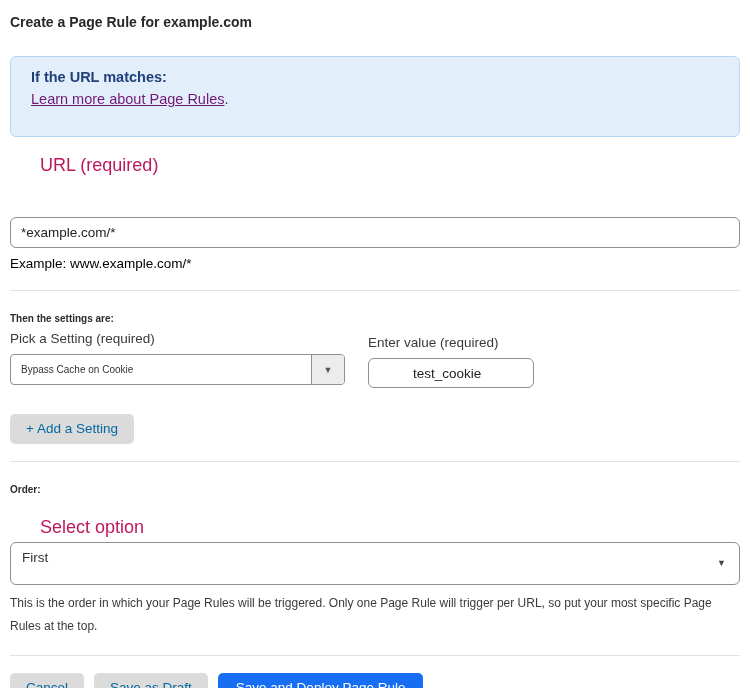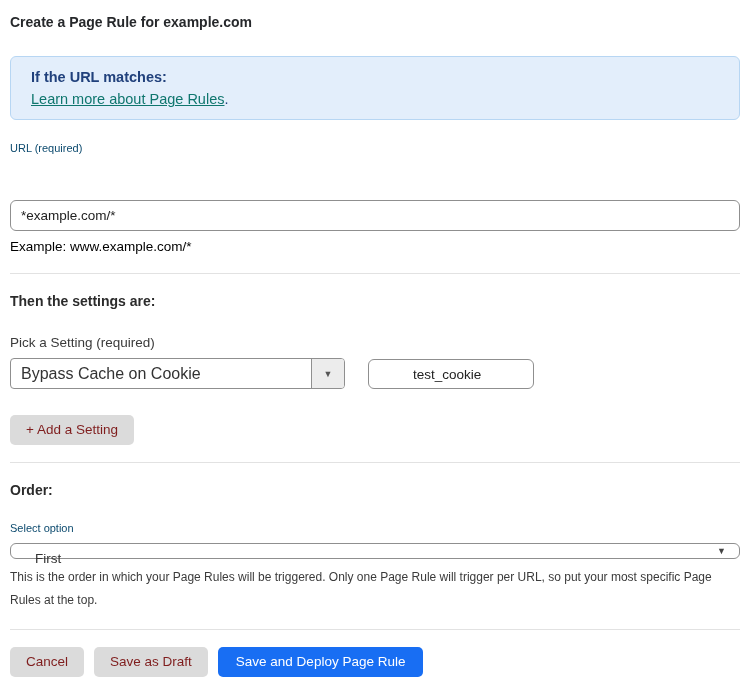--- a/index.html
+++ b/index.html
@@ -18,38 +18,39 @@
     font-weight: bold;
     color: #26282b;
     margin: 11px 0 0 0;
     line-height: 23px;
   }
   .info-box {
     margin-top: 22px;
     background: #e3eefb;
     border: 1px solid #b7d6f3;
     border-radius: 6px;
-    padding: 9px 20px 9px 20px;
+    padding: 9px 20px 26px 20px;
     color: #21417c;
     font-size: 14.5px;
     line-height: 22px;
   }
   .info-heading { font-weight: bold; }
   .info-body { }
   .info-link-line { }
   .info-link {
-    color: #0f766e;
+    color: #701a75;
     text-decoration: underline;
     cursor: pointer;
   }
   .field-label {
     margin-top: 20px;
-    font-size: 11px;
-    color: #0c4a6e;
+    font-size: 18px;
+    color: #be185d;
     line-height: 16px;
+    margin-left: 30px;
   }
   .text-input {
     display: block;
     margin-top: 7px;
     height: 31px;
     border: 1px solid #8f8f8f;
     border-radius: 6px;
     padding: 0 10px;
     font-size: 13.5px;
     font-family: "Liberation Sans", sans-serif;
@@ -63,31 +64,30 @@
     font-size: 13.5px;
     color: #000000;
     line-height: 19px;
   }
   .divider {
     border: none;
     border-top: 1px solid #e2e2e2;
     margin: 17px 0 0 0;
   }
   .section-heading {
-    font-size: 14px;
+    font-size: 10px;
     font-weight: bold;
     color: #2b2b2b;
     margin: 18px 0 0 0;
     line-height: 19px;
   }
   .settings-row {
     display: flex;
     gap: 23px;
-    margin-top: 24px;
-    align-items: flex-end;
+    align-items: center;
   }
   .settings-col-label {
     font-size: 13.5px;
     color: #3a3a3a;
     line-height: 16px;
   }
   .setting-select {
     margin-top: 7px;
     width: 335px;
     height: 31px;
@@ -95,21 +95,21 @@
     border-radius: 4px;
     display: flex;
     overflow: hidden;
     background: #ffffff;
     cursor: pointer;
   }
   .setting-select-text {
     flex: 1;
     padding: 0 10px;
     line-height: 29px;
-    font-size: 16px;
+    font-size: 10px;
     color: #333333;
     white-space: nowrap;
   }
   .setting-select-arrow {
     width: 33px;
     background: #ececec;
     border-left: 1px solid #8f8f8f;
     display: flex;
     align-items: center;
     justify-content: center;
@@ -124,41 +124,41 @@
     border-radius: 5px;
     font-size: 13.5px;
     font-family: "Liberation Sans", sans-serif;
     cursor: pointer;
     line-height: 30px;
     padding: 0 16px;
     white-space: nowrap;
   }
   .btn-secondary {
     background: #dbdbdb;
-    color: #7f1d1d;
+    color: #0369a1;
     text-align: right;
   }
   .btn-primary {
     background: #186ef3;
     color: #ffffff;
     padding: 0 18px;
   }
   .add-setting-btn { margin-top: 26px; display: inline-block; }
   .order-select {
     position: relative;
     margin-top: 7px;
     width: 100%;
-    height: 16px;
+    height: 43px;
     border: 1px solid #8f8f8f;
     border-radius: 6px;
     background: #ffffff;
     font-size: 13.5px;
     color: #333333;
     line-height: 29px;
-    padding: 0 24px;
+    padding: 0 11px;
     cursor: pointer;
   }
   .order-select-arrow {
     position: absolute;
     right: 13px;
     top: 0;
     bottom: 0;
     display: flex;
     align-items: center;
     color: #444444;
@@ -200,20 +200,21 @@
 
 <div class="settings-row">
   <div>
     <div class="settings-col-label">Pick a Setting (required)</div>
     <div class="setting-select">
       <div class="setting-select-text">Bypass Cache on Cookie</div>
       <div class="setting-select-arrow">▼</div>
     </div>
   </div>
   <div class="value-col">
+    <div class="settings-col-label">Enter value (required)</div>
     <input class="text-input value-input" type="text" value="test_cookie" style="">
   </div>
 </div>
 
 <button class="btn btn-secondary add-setting-btn">+ Add a Setting</button>
 
 <hr class="divider">
 
 <h2 class="section-heading">Order:</h2>
 

